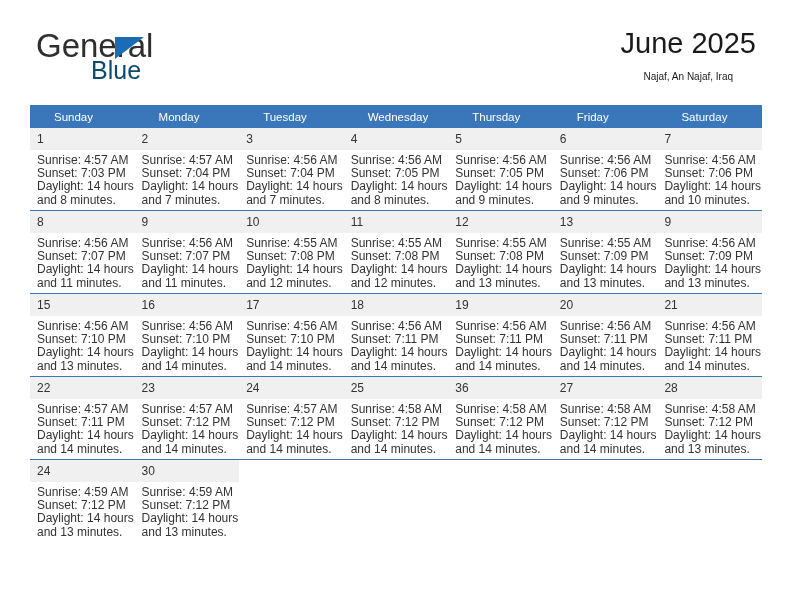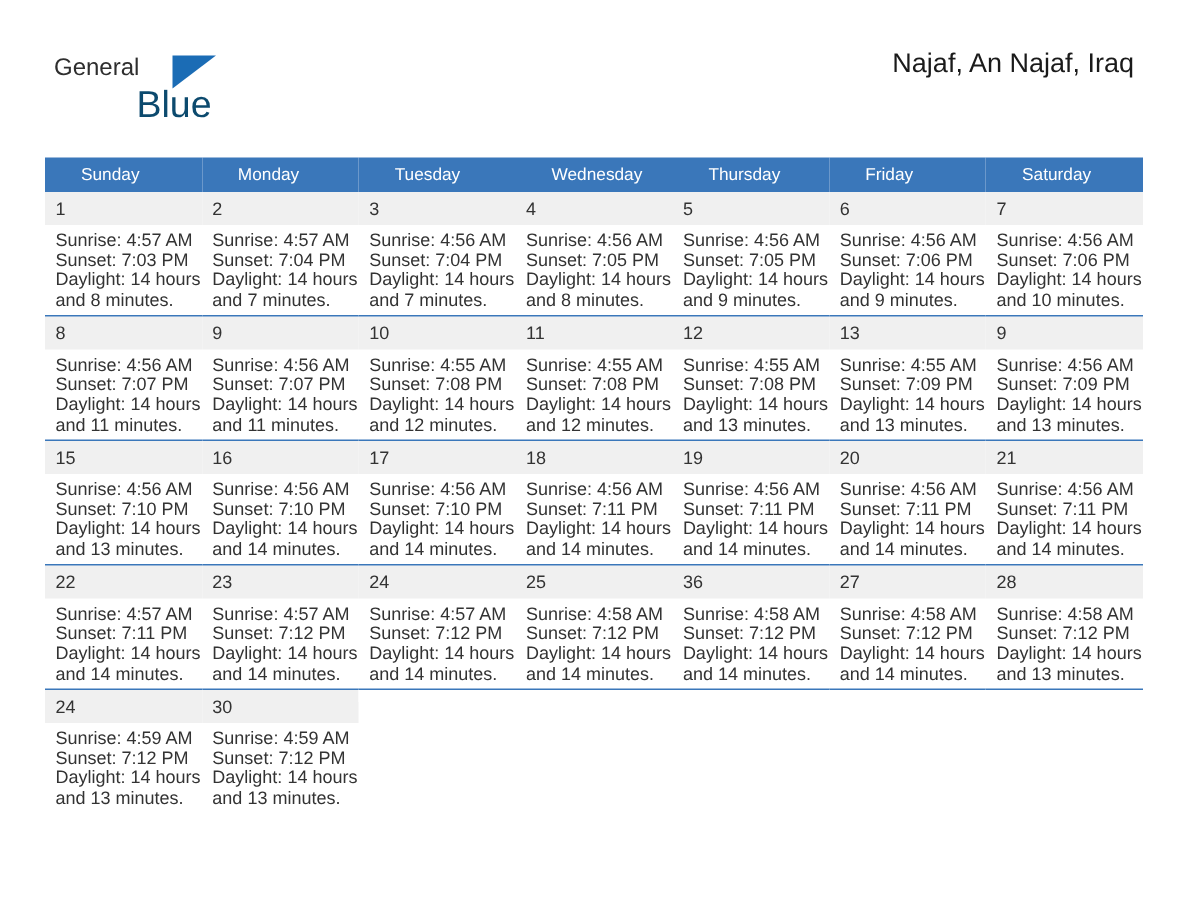--- a/index.html
+++ b/index.html
@@ -33,21 +33,21 @@
     position: absolute;
     left: 36px;
     top: 32px;
     width: 230px;
     height: 56px;
   }
   .brand-general {
     position: absolute;
     left: 0;
     top: 0;
-    font-size: 16px;
+    font-size: 33px;
     line-height: 27px;
     color: #2e2e2e;
     letter-spacing: 0px;
     font-weight: 400;
   }
   .brand-tri {
     position: absolute;
     left: 79px;
     top: 5px;
     width: 0;
@@ -72,21 +72,21 @@
   }
   .cal-title {
     font-size: 29px;
     line-height: 34px;
     color: #1a1a1a;
     font-weight: 400;
     white-space: nowrap;
   }
   .cal-subtitle {
     margin-top: 8px;
-    font-size: 18px;
+    font-size: 10px;
     line-height: 17px;
     color: #1a1a1a;
     font-weight: 400;
     white-space: nowrap;
     text-align: center;
   }
 
   
   .calendar {
     position: absolute;
@@ -148,20 +148,21 @@
 
   <div class="header">
 
     <div class="brand">
       <span class="brand-general">General</span>
       <span class="brand-tri"></span>
       <span class="brand-blue">Blue</span>
     </div>
 
     <div class="title-block">
+      <div class="cal-title">June 2025</div>
       <div class="cal-subtitle">Najaf, An Najaf, Iraq</div>
     </div>
 
   </div>
 
   <table class="calendar">
     <thead>
       <tr>
         <th>Sunday</th>
         <th>Monday</th>

